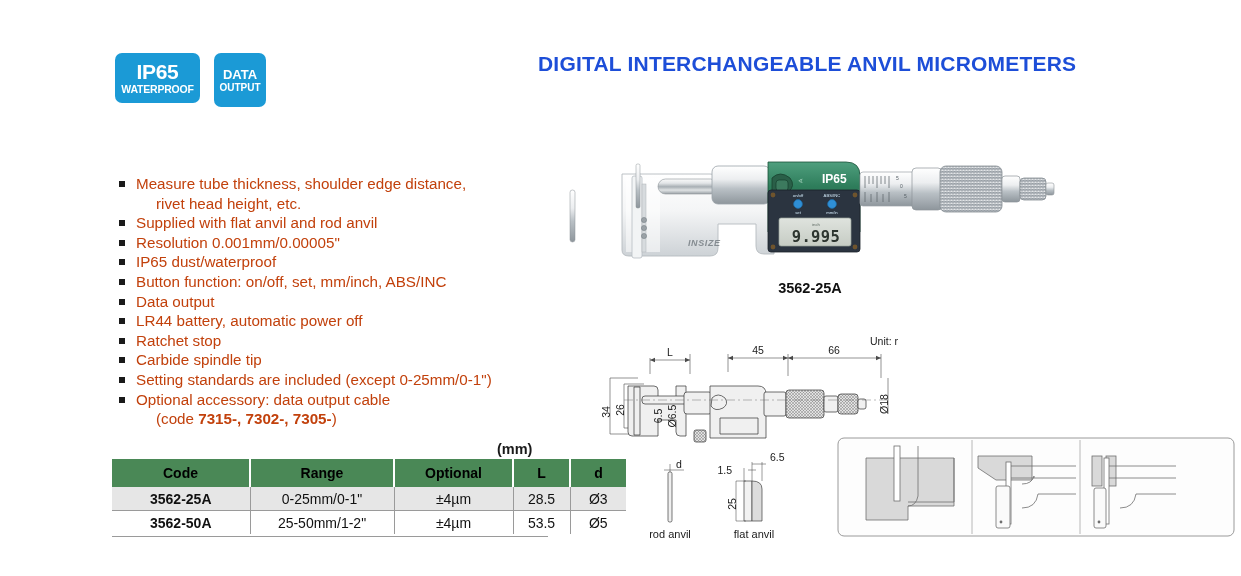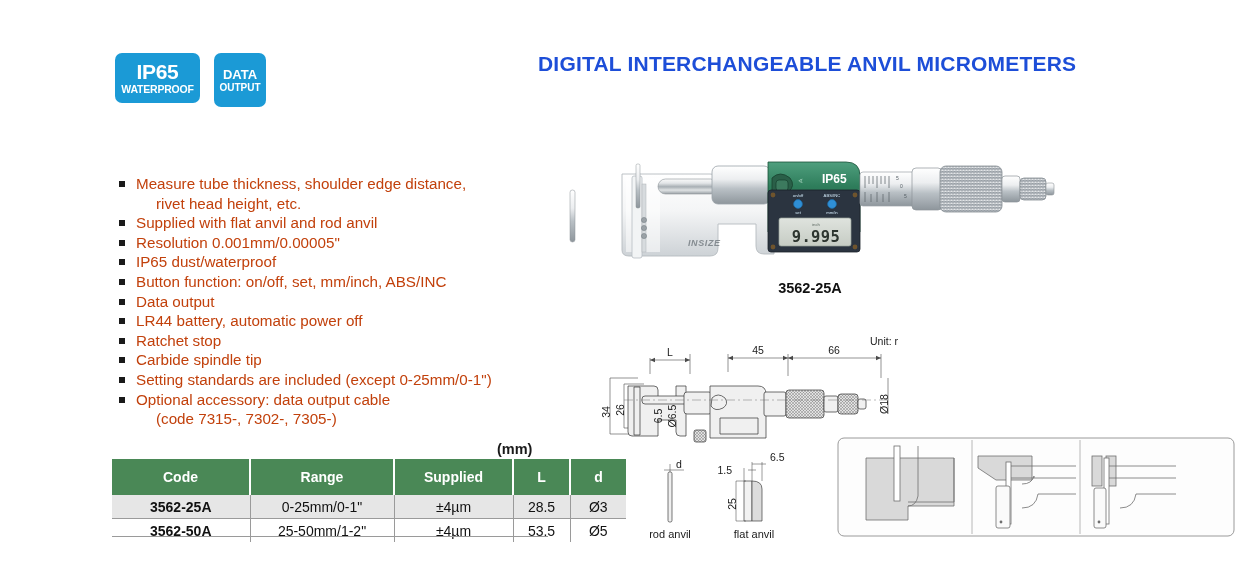--- a/index.html
+++ b/index.html
@@ -37,32 +37,32 @@
   
   .features{position:absolute;left:118px;top:174px;width:430px;}
   .feat{
     position:relative;padding-left:18px;
     font-size:15.2px;line-height:19.6px;color:#c2410c;
   }
   .feat .sq{
     position:absolute;left:1px;top:7px;width:6px;height:6px;background:#1a1a1a;
   }
   .feat .cont{display:block;margin-left:20px;}
-  .feat b{font-weight:normal;text-align:center;}
+  .feat b{font-weight:bold;text-align:center;}
 
   
   .unit-mm{position:absolute;left:497px;top:441px;font-size:14.5px;font-weight:bold;}
   table.spec{
     position:absolute;left:112px;top:459px;
     border-collapse:collapse;
     font-size:14px;
   }
   table.spec th{
-    background:#4a8856;color:#ffffff;font-weight:bold;
-    height:36px;padding:0 6px;text-align:center;
+    background:#4a8856;color:#000000;font-weight:bold;
+    height:28px;padding:0 6px;text-align:center;
     border-right:2px solid #ffffff;
     white-space:nowrap;
   }
   table.spec th:last-child{border-right:none;}
   table.spec td{
     height:23px;padding:0 6px;text-align:center;white-space:nowrap;
     border-right:1px solid #9a9a9a;
     border-bottom:1px solid #9a9a9a;
     color:#111;
   }
@@ -158,21 +158,21 @@
       <span class="cont"><span>(code </span><b>7315-, 7302-, 7305-</b><span>)</span></span>
     </div>
   </div>
 
   <div class="unit-mm">(mm)</div>
   <table class="spec">
     <thead>
       <tr>
         <th class="c-code">Code</th>
         <th class="c-range">Range</th>
-        <th class="c-acc">Supplied</th>
+        <th class="c-acc">Optional</th>
         <th class="c-l">L</th>
         <th class="c-d">d</th>
       </tr>
     </thead>
     <tbody>
       <tr class="alt">
         <td class="code">3562-25A</td>
         <td>0-25mm/0-1"</td>
         <td>±4µm</td>
         <td>28.5</td>

